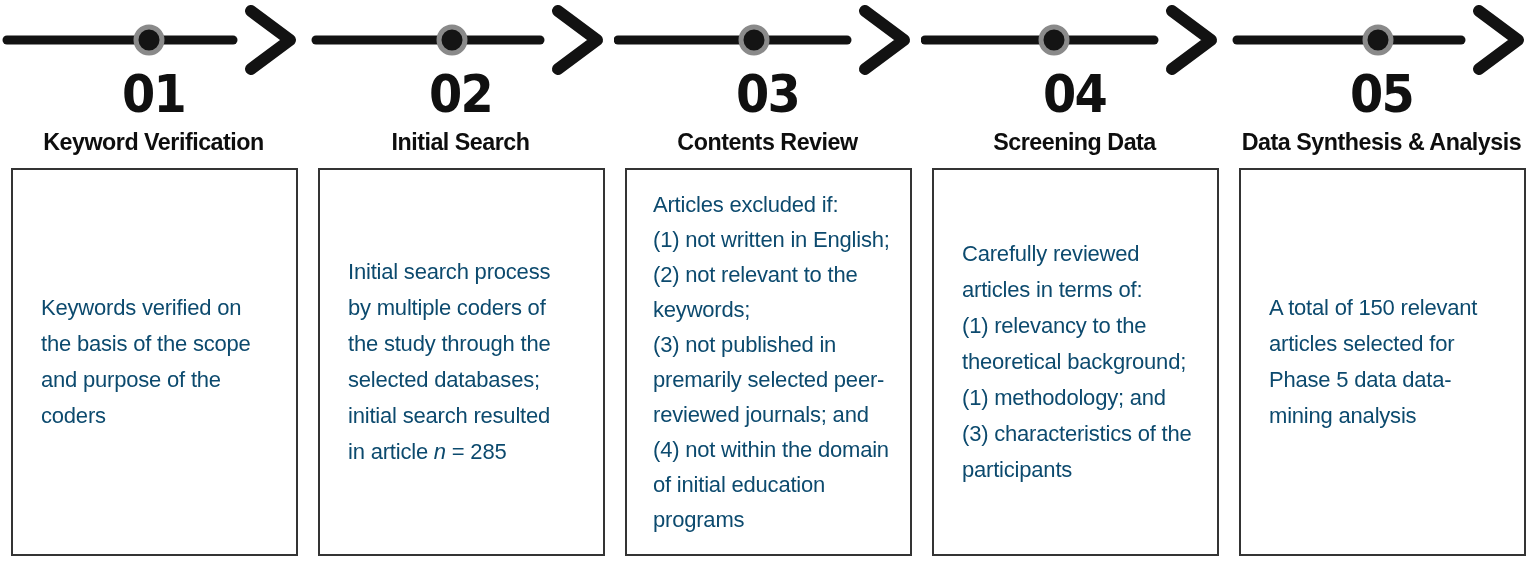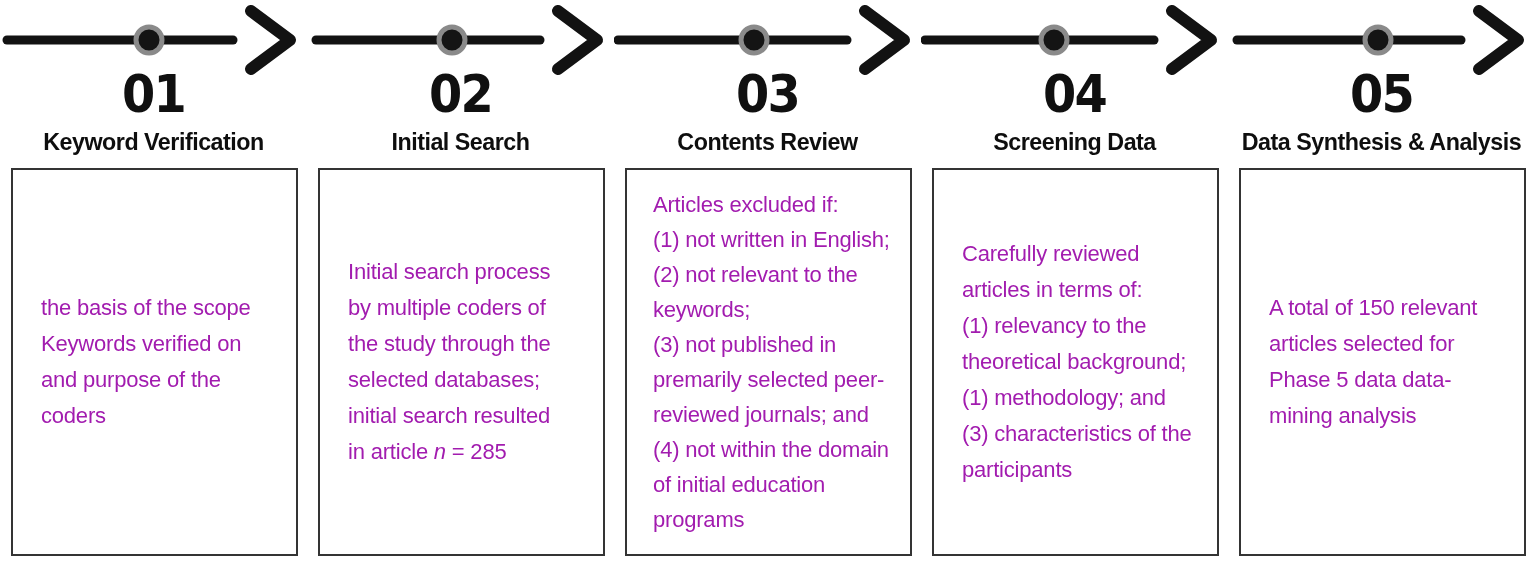--- a/index.html
+++ b/index.html
@@ -39,42 +39,42 @@
   .step-box {
     flex:1 1 auto;
     margin:12px 9px 8px 11px;
     border:2px solid #343434;
     background:#ffffff;
     box-sizing:border-box;
     display:flex; flex-direction:column; justify-content:center;
     padding:14px 8px 14px 28px;
     font-size:22px; line-height:36px;
     letter-spacing:-0.2px;
-    color:#a21caf;
+    color:#0c4a6e;
   }
   .step-box.dense { line-height:35px; padding-left:26px; }
   .body-line { white-space:nowrap; }
   .italic-n { font-style:italic; }
 </style>
 </head>
 <body>
 
 <div class="timeline-row">
 
   <div class="step-col">
     <svg class="arrow-svg" viewBox="0 0 307 78">
       <line x1="7" y1="40" x2="233" y2="40" stroke="#121212" stroke-width="9" stroke-linecap="round"></line>
       <circle cx="149" cy="40" r="13" fill="#141414" stroke="#8a8a8a" stroke-width="5"></circle>
       <path d="M 251 11 L 290 40 L 251 69" fill="none" stroke="#121212" stroke-width="12" stroke-linecap="round" stroke-linejoin="round"></path>
     </svg>
     <div class="step-number">01</div>
     <div class="step-title">Keyword Verification</div>
     <div class="step-box">
+      <div class="body-line">Keywords verified on</div>
       <div class="body-line">the basis of the scope</div>
-      <div class="body-line">Keywords verified on</div>
       <div class="body-line">and purpose of the</div>
       <div class="body-line">coders</div>
     </div>
   </div>
 
   <div class="step-col">
     <svg class="arrow-svg" viewBox="0 0 307 78">
       <line x1="9" y1="40" x2="233" y2="40" stroke="#121212" stroke-width="9" stroke-linecap="round"></line>
       <circle cx="145" cy="40" r="13" fill="#141414" stroke="#8a8a8a" stroke-width="5"></circle>
       <path d="M 251 11 L 290 40 L 251 69" fill="none" stroke="#121212" stroke-width="12" stroke-linecap="round" stroke-linejoin="round"></path>

